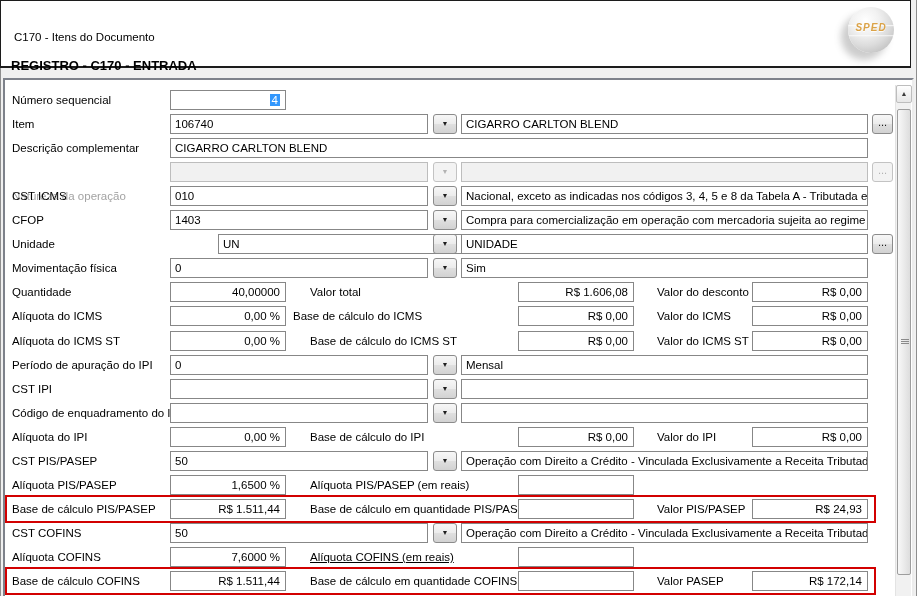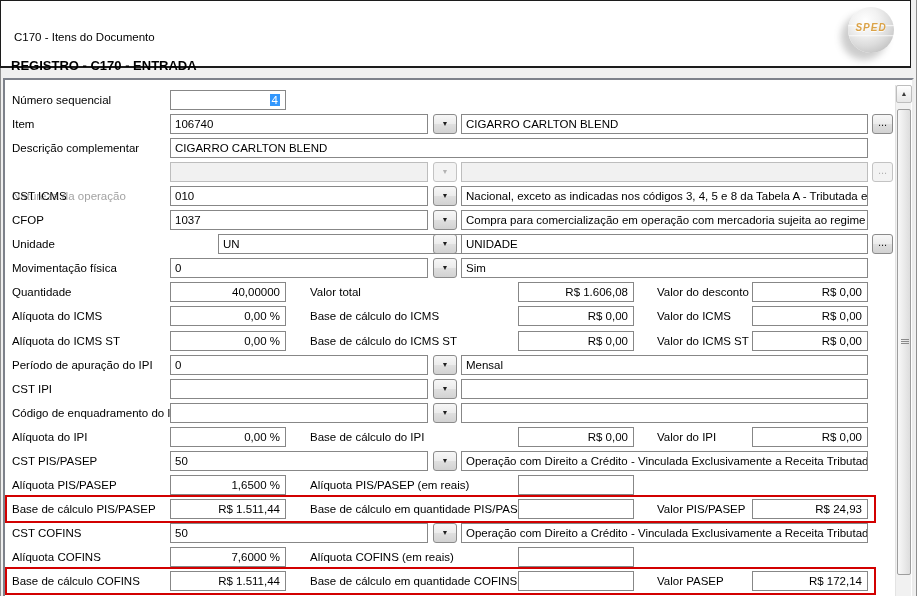--- a/index.html
+++ b/index.html
@@ -119,21 +119,21 @@
       <div class="ellbtn dis" style="left: 867px; top: 82px;">
         <span>...</span>
       </div>
       <div class="lbl" style="left: 7px; top: 109px;">CST ICMS</div>
       <div class="inp" style="left: 165px; top: 106px; width: 258px; height: 20px;">010</div>
       <div class="ddbtn" style="left: 428px; top: 106px;">
         <span>▼</span>
       </div>
       <div class="inp" style="left: 456px; top: 106px; width: 407px; height: 20px;">Nacional, exceto as indicadas nos códigos 3, 4, 5 e 8 da Tabela A - Tributada e c</div>
       <div class="lbl" style="left: 7px; top: 133px;">CFOP</div>
-      <div class="inp" style="left: 165px; top: 130px; width: 258px; height: 20px;">1037</div>
+      <div class="inp" style="left: 165px; top: 130px; width: 258px; height: 20px;">1403</div>
       <div class="ddbtn" style="left: 428px; top: 130px;">
         <span>▼</span>
       </div>
       <div class="inp" style="left: 456px; top: 130px; width: 407px; height: 20px;">Compra para comercialização em operação com mercadoria sujeita ao regime de</div>
       <div class="lbl" style="left: 7px; top: 157px;">Unidade</div>
       <div class="inp" style="left: 165px; top: 154px; width: 258px; height: 20px; margin-left: 48px;">UN</div>
       <div class="ddbtn" style="left: 428px; top: 154px;">
         <span>▼</span>
       </div>
       <div class="inp" style="left: 456px; top: 154px; width: 407px; height: 20px;">UNIDADE</div>
@@ -147,21 +147,21 @@
       </div>
       <div class="inp" style="left: 456px; top: 178px; width: 407px; height: 20px;">Sim</div>
       <div class="lbl" style="left: 7px; top: 205px;">Quantidade</div>
       <div class="inp num" style="left: 165px; top: 202px; width: 116px; height: 20px;">40,00000</div>
       <div class="lbl" style="left: 305px; top: 205px;">Valor total</div>
       <div class="inp num" style="left: 513px; top: 202px; width: 116px; height: 20px;">R$ 1.606,08</div>
       <div class="lbl" style="left: 652px; top: 205px;">Valor do desconto</div>
       <div class="inp num" style="left: 747px; top: 202px; width: 116px; height: 20px;">R$ 0,00</div>
       <div class="lbl" style="left: 7px; top: 229px;">Alíquota do ICMS</div>
       <div class="inp num" style="left: 165px; top: 226px; width: 116px; height: 20px;">0,00 %</div>
-      <div class="lbl" style="left: 305px; top: 229px;">Base de cálculo do ICMS</div>
+      <div class="lbl" style="left: 288px; top: 229px;">Base de cálculo do ICMS</div>
       <div class="inp num" style="left: 513px; top: 226px; width: 116px; height: 20px;">R$ 0,00</div>
       <div class="lbl" style="left: 652px; top: 229px;">Valor do ICMS</div>
       <div class="inp num" style="left: 747px; top: 226px; width: 116px; height: 20px;">R$ 0,00</div>
       <div class="lbl" style="left: 7px; top: 254px;">Alíquota do ICMS ST</div>
       <div class="inp num" style="left: 165px; top: 251px; width: 116px; height: 20px;">0,00 %</div>
       <div class="lbl" style="left: 305px; top: 254px;">Base de cálculo do ICMS ST</div>
       <div class="inp num" style="left: 513px; top: 251px; width: 116px; height: 20px;">R$ 0,00</div>
       <div class="lbl" style="left: 652px; top: 254px;">Valor do ICMS ST</div>
       <div class="inp num" style="left: 747px; top: 251px; width: 116px; height: 20px;">R$ 0,00</div>
       <div class="lbl" style="left: 7px; top: 278px;">Período de apuração do IPI</div>
@@ -206,21 +206,21 @@
       <div class="inp num" style="left: 747px; top: 419px; width: 116px; height: 20px;">R$ 24,93</div>
       <div class="hl" style="left: 0px; top: 415px; width: 871px; height: 28px; border-color: rgb(210, 0, 0);"></div>
       <div class="lbl" style="left: 7px; top: 446px;">CST COFINS</div>
       <div class="inp" style="left: 165px; top: 443px; width: 258px; height: 20px;">50</div>
       <div class="ddbtn" style="left: 428px; top: 443px;">
         <span>▼</span>
       </div>
       <div class="inp" style="left: 456px; top: 443px; width: 407px; height: 20px;">Operação com Direito a Crédito - Vinculada Exclusivamente a Receita Tributada n</div>
       <div class="lbl" style="left: 7px; top: 470px;">Alíquota COFINS</div>
       <div class="inp num" style="left: 165px; top: 467px; width: 116px; height: 20px;">7,6000 %</div>
-      <div class="lbl" style="left: 305px; top: 470px;">Alíquota COFINS (em reais)</div>
+      <div class="lbl" style="left: 305px; top: 470px; text-decoration: underline;">Alíquota COFINS (em reais)</div>
       <div class="inp num" style="left: 513px; top: 467px; width: 116px; height: 20px;"></div>
       <div class="lbl" style="left: 7px; top: 494px;">Base de cálculo COFINS</div>
       <div class="inp num" style="left: 165px; top: 491px; width: 116px; height: 20px;">R$ 1.511,44</div>
       <div class="lbl" style="left: 305px; top: 494px;">Base de cálculo em quantidade COFINS</div>
       <div class="inp num" style="left: 513px; top: 491px; width: 116px; height: 20px;"></div>
       <div class="lbl" style="left: 652px; top: 494px;">Valor PASEP</div>
       <div class="inp num" style="left: 747px; top: 491px; width: 116px; height: 20px;">R$ 172,14</div>
       <div class="hl" style="left: 0px; top: 487px; width: 871px; height: 28px; border-color: rgb(210, 0, 0);"></div>
     </div>
   <div class="sb">

